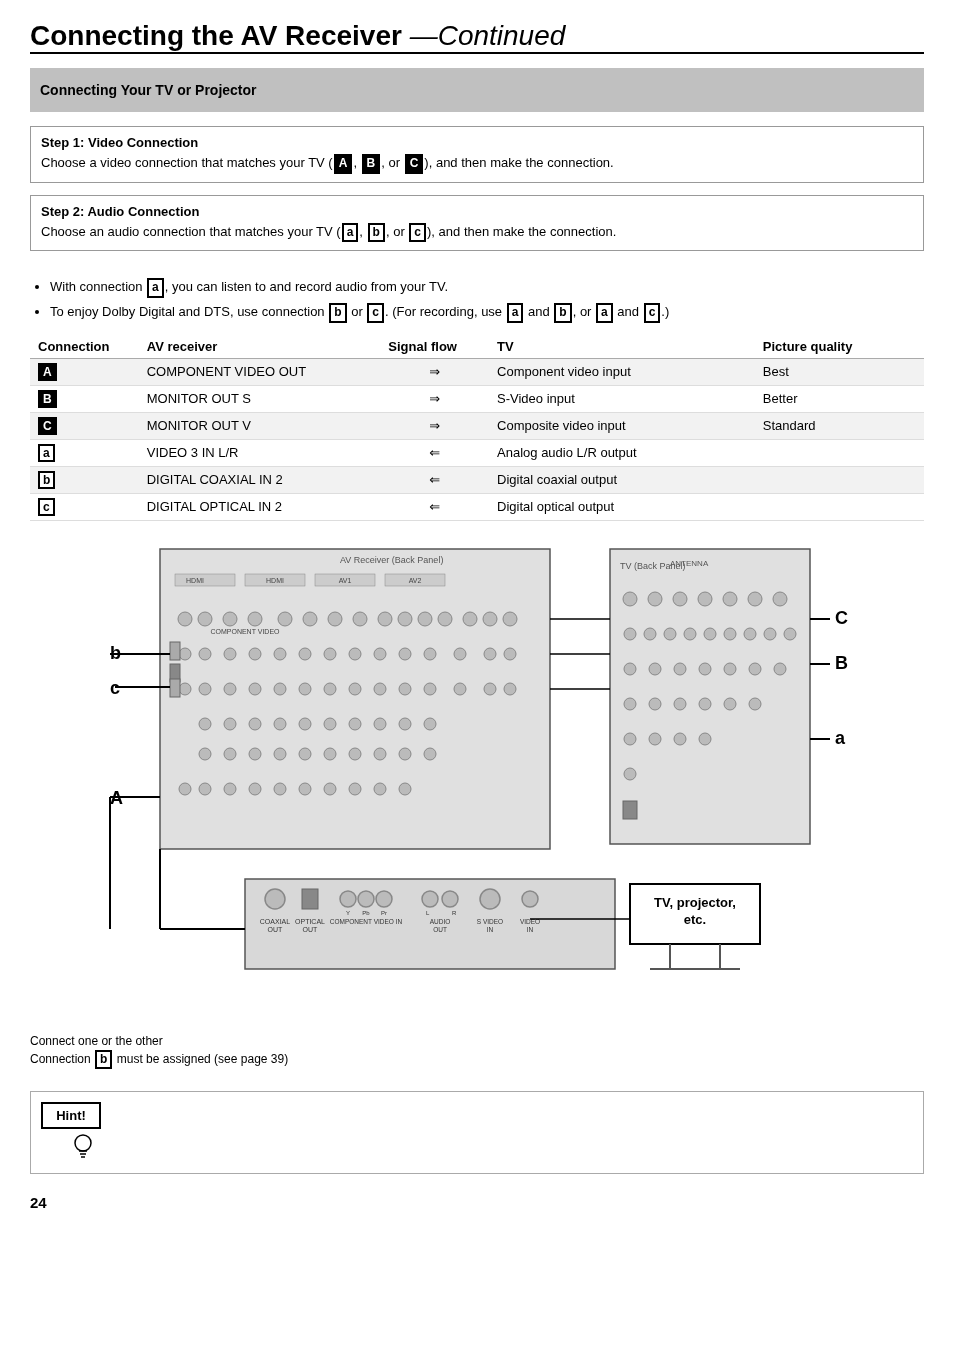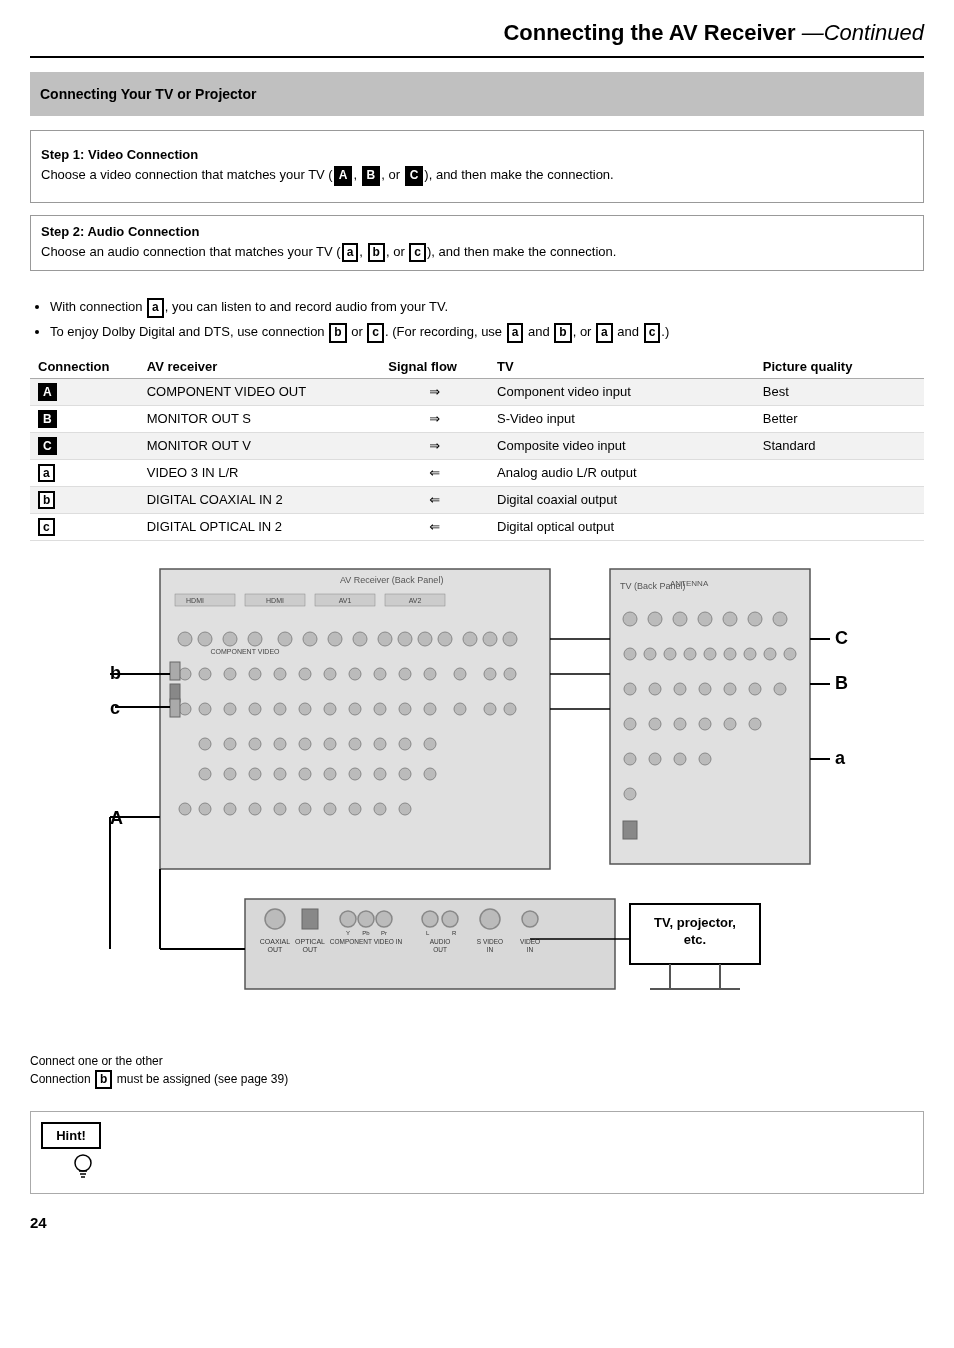--- a/index.html
+++ b/index.html
@@ -7,26 +7,25 @@
       font-family: Arial, Helvetica, sans-serif;
       font-size: 13px;
       background: #fff;
       color: #000;
       width: 954px;
       min-height: 1348px;
       padding: 20px 30px;
     }
 
     h1.main-title {
-      font-size: 22px;
+      font-size: 28px;
       font-weight: bold;
       border-bottom: 2px solid #000;
-      padding-bottom: 10px;
+      padding-bottom: 0;
       margin-bottom: 14px;
-      text-align: right;
     }
     h1.main-title em {
       font-style: italic;
       font-weight: normal;
     }
 
     .badge {
       display: inline-block;
       border: 2px solid #000;
       font-weight: bold;
@@ -127,21 +126,21 @@
 
 <h1 class="main-title">
   <span>Connecting the AV Receiver</span>
   <em>—Continued</em>
 </h1>
 
 <div style="background:#c0c0c0; padding:14px 10px; margin-bottom:14px; font-weight:bold; font-size:14px;">
   <span>Connecting Your TV or Projector</span>
 </div>
 
-<div style="border:1px solid #999; padding:16px 10px; margin-bottom:12px; background:#fff;">
+<div style="border:1px solid #999; padding:8px 10px; margin-bottom:12px; background:#fff;">
   <div style="font-weight:bold; margin-bottom:4px;">
     <span>Step 1: Video Connection</span>
   </div>
   <div>
     <span>Choose a video connection that matches your TV (</span><span class="badge badge-filled">A</span>, <span class="badge badge-filled">B</span>, or <span class="badge badge-filled">C</span><span>), and then make the connection.</span>
   </div>
 </div>
 
 <div style="border:1px solid #999; padding:8px 10px; margin-bottom:26px; background:#fff;">
   <div style="font-weight:bold; margin-bottom:4px;">

